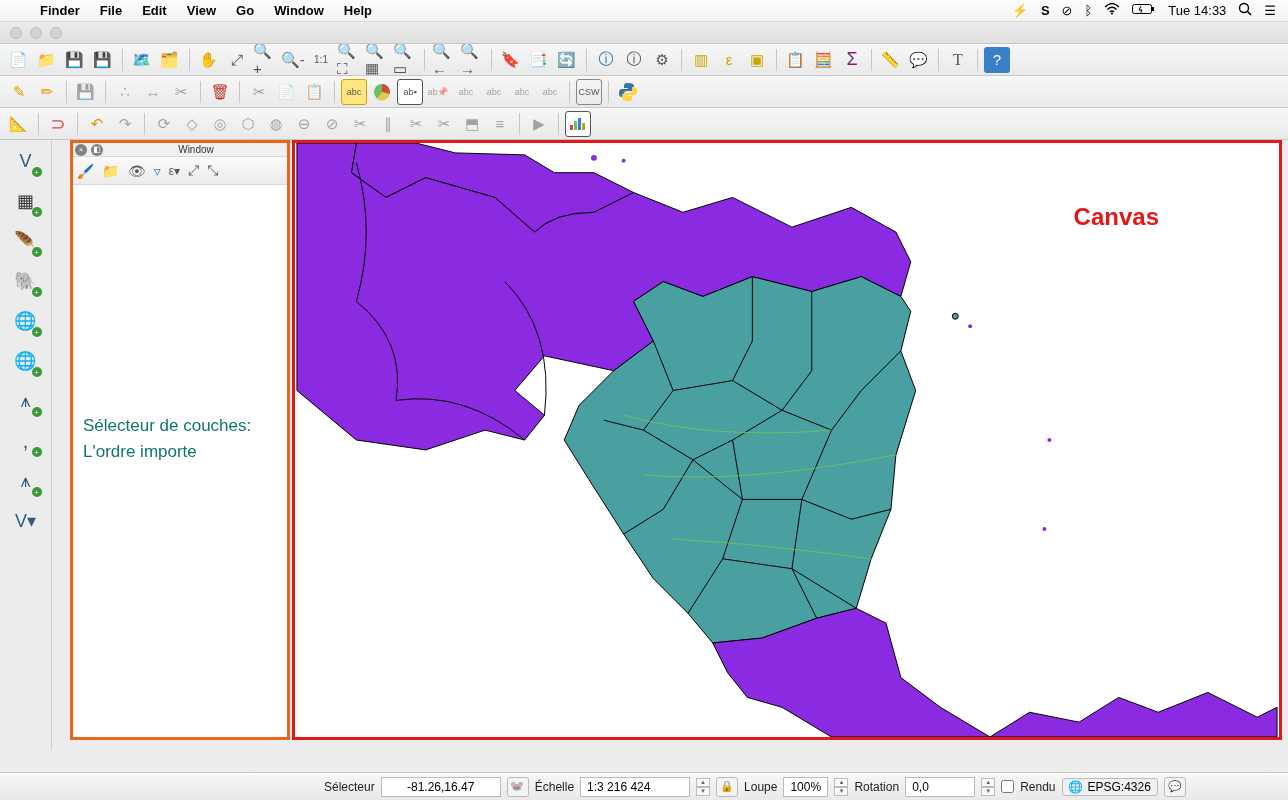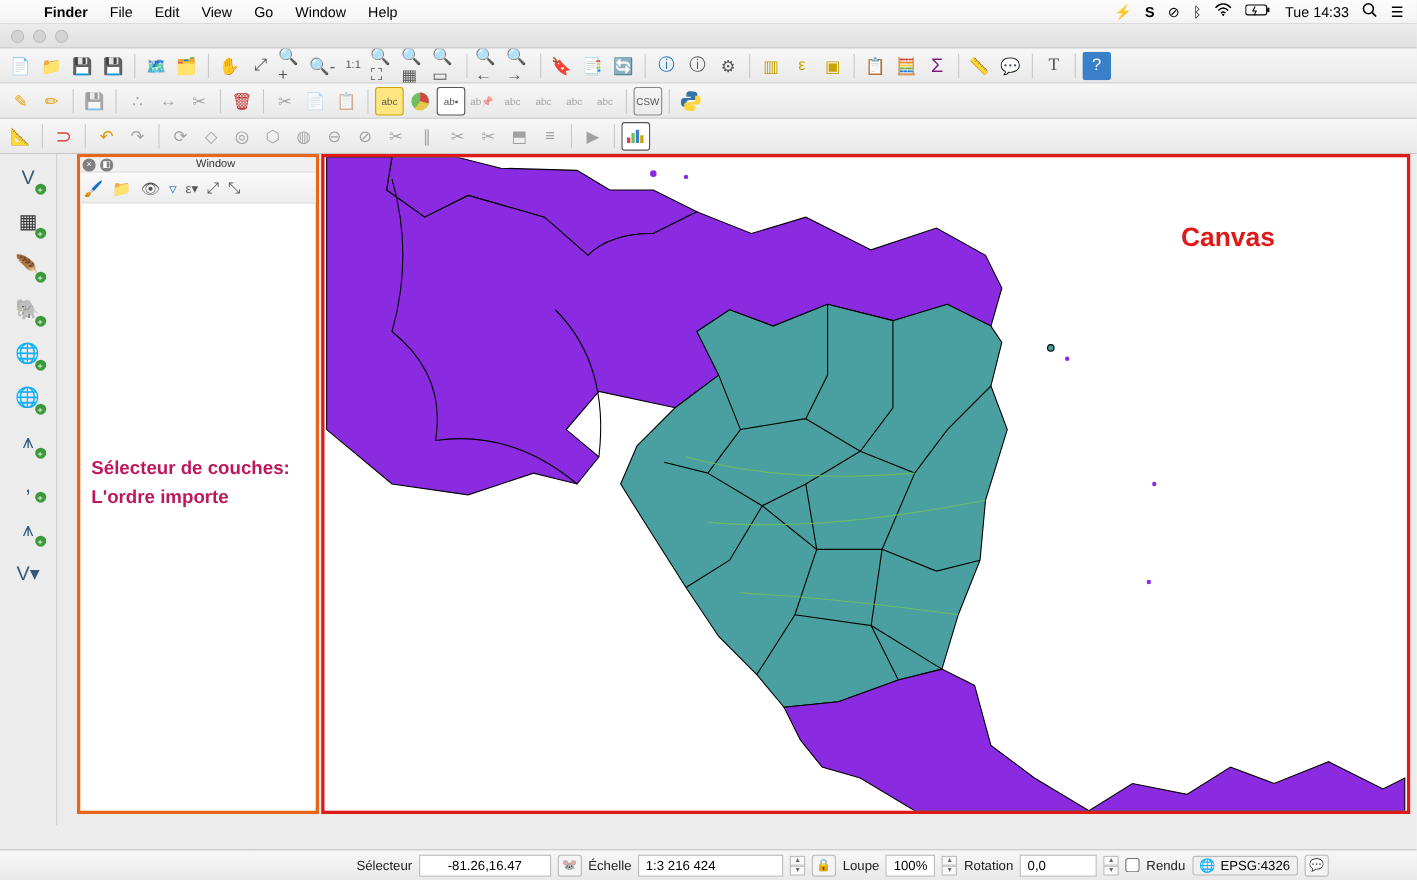--- a/index.html
+++ b/index.html
@@ -1,21 +1,21 @@
 <!DOCTYPE html>
 <html><head>
 <meta charset="utf-8">
 <style>
 * { margin: 0; padding: 0; box-sizing: border-box; font-family: -apple-system, "Lucida Grande", Arial, sans-serif; }
 body { background: #ececec; width: 1288px; height: 800px; overflow: hidden; position: relative; }
 
 
 .mac-menubar { height: 22px; background: linear-gradient(#fdfdfd,#f3f3f3); border-bottom: 1px solid #d9d9d9; display: flex; align-items: center; font-size: 13px; padding: 0; }
 .mac-menubar .apple { width: 30px; text-align: center; font-size: 14px; }
-.mac-menubar .mitem { padding: 0 10px; font-weight: normal; }
+.mac-menubar .mitem { padding: 0 10px; font-weight: bold; }
 .mac-menubar .mitem.bold { font-weight: 700; }
 .mac-menubar .right { margin-left: auto; display: flex; align-items: center; gap: 12px; padding-right: 12px; font-size: 13px; }
 .mac-menubar .right .ico { font-size: 13px; }
 
 
 .titlebar { height: 22px; background: linear-gradient(#ececec,#e0e0e0); border-bottom: 1px solid #c8c8c8; display:flex; align-items:center; position:relative; }
 .traffic { display:flex; gap:8px; margin-left:10px; }
 .traffic span { width:12px; height:12px; border-radius:50%; background:#d4d4d4; border:1px solid #bdbdbd; }
 .titlebar .title { position:absolute; left:0; right:0; text-align:center; font-size:13px; color:#6f6f6f; pointer-events:none; }
 
@@ -37,21 +37,21 @@
 .layers-panel { position:absolute; left:18px; top:0; width:220px; height:600px; border:3px solid #e8661b; background:#fff; z-index:5; }
 .layers-header { height:14px; background:#f0f0f0; border-bottom:1px solid #d8d8d8; display:flex; align-items:center; font-size:10px; color:#333; }
 .layers-header .close { width:12px; height:12px; background:#808080; border-radius:50%; margin:0 2px; color:#fff; font-size:8px; display:flex; align-items:center; justify-content:center;}
 .layers-header .title { flex:1; text-align:center; }
 .layers-toolbar { height:28px; background:linear-gradient(#fafafa,#ececec); border-bottom:1px solid #d8d8d8; display:flex; align-items:center; padding:0 4px; gap:8px; font-size:14px; color:#555;}
 .layers-list { font-size:12px; padding:4px 6px; }
 .layer-row { display:flex; align-items:center; gap:6px; padding:2px 0; }
 .layer-row input { margin:0 2px; }
 .swatch { width:16px; height:12px; border:1px solid #777; }
 .swatch.line { height:0; border:none; border-top:2px solid #6fbf5e; width:16px; margin-top:0;}
-.layer-annot { position:absolute; top:270px; left:10px; right:10px; font-size:17px; font-weight:700; color:#be185d; line-height:1.5; }
+.layer-annot { position:absolute; top:270px; left:10px; right:10px; font-size:17px; font-weight:400; color:#0f766e; line-height:1.5; }
 
 
 .canvas-wrap { position:absolute; left:240px; top:0; right:6px; height:600px; border:3px solid #e01919; background:#fff; overflow:hidden; }
 .canvas-label { position:absolute; top:60px; right:120px; color:#e01919; font-weight:700; font-size:24px; z-index:9; }
 .mapsvg { width:100%; height:100%; }
 
 
 .statusbar { position:absolute; bottom:0; left:0; right:0; height:28px; background:linear-gradient(#f7f7f7,#e9e9e9); border-top:1px solid #c8c8c8; display:flex; align-items:center; padding:0 8px; gap:6px; font-size:12px; }
 .statusbar .sinput { height:20px; border:1px solid #bbb; background:#fff; padding:0 6px; font-size:12px; display:flex; align-items:center; }
 .statusbar .sbtn { width:22px; height:20px; border:1px solid #bbb; border-radius:3px; background:#f4f4f4; display:flex; align-items:center; justify-content:center; font-size:11px; color:#555;}
@@ -297,21 +297,21 @@
     </div>
   </div>
 </div>
 
 <div class="statusbar">
   <div style="width:310px"></div>
   <label>Sélecteur</label>
   <div class="sinput" style="width:120px;justify-content:center">-81.26,16.47</div>
   <div class="sbtn">🐭</div>
   <label>Échelle</label>
-  <div class="sinput" style="width:132px">1:3 216 424</div>
+  <div class="sinput" style="width:110px">1:3 216 424</div>
   <div class="stepper">
       <span>▴</span>
       <span>▾</span>
     </div>
   <div class="sbtn">🔒</div>
   <label>Loupe</label>
   <div class="sinput" style="width:45px">100%</div>
   <div class="stepper">
       <span>▴</span>
       <span>▾</span>

